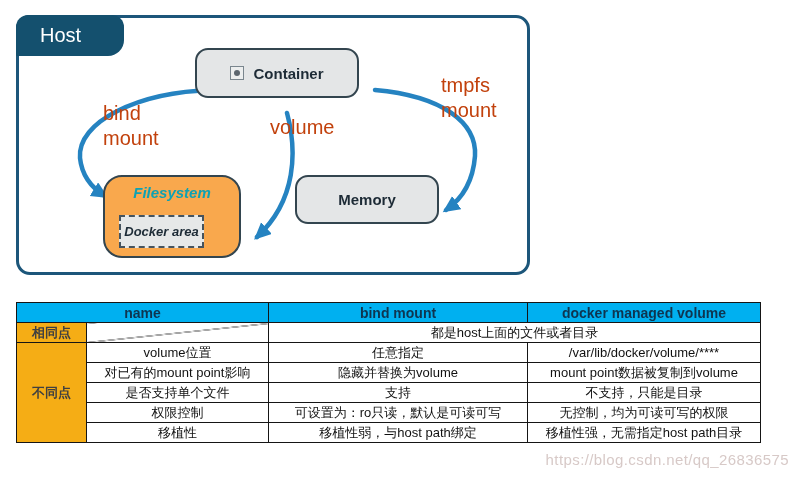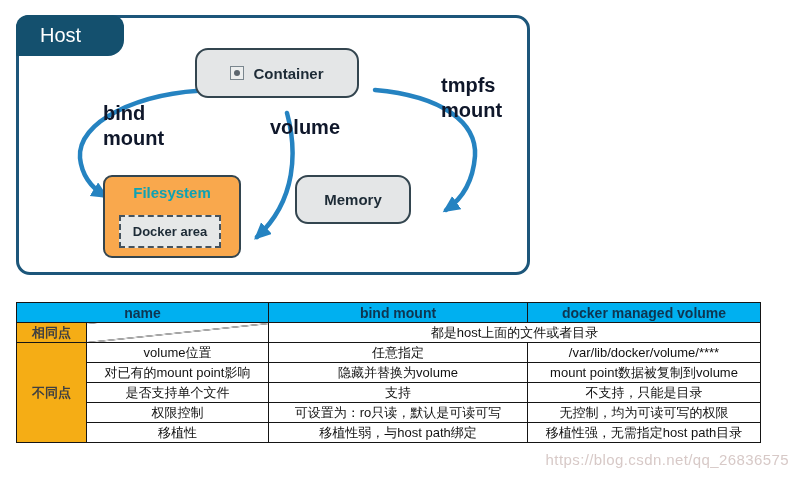--- a/index.html
+++ b/index.html
@@ -24,35 +24,35 @@
     position:absolute; background:#e4e6e7; border:2.5px solid #33454f;
     border-radius:13px; display:flex; align-items:center; justify-content:center;
     color:#1d2b36; font-weight:bold; z-index:2;
   }
   .container-box { left:192px; top:45px; width:164px; height:50px; font-size:15px; gap:9px; }
   .container-icon {
     width:14px; height:14px; border:1.5px solid #7a868e; background:#eceeee;
     display:flex; align-items:center; justify-content:center;
   }
   .container-icon-dot { width:6px; height:6px; border-radius:50%; background:#5c666e; }
-  .memory-box { left:292px; top:172px; width:116px; height:49px; font-size:15px; }
+  .memory-box { left:292px; top:172px; width:144px; height:49px; font-size:15px; }
   .filesystem-box {
     position:absolute; left:100px; top:172px; width:138px; height:83px;
-    background:#f9a84d; border:2.5px solid #33454f; border-radius:9px; z-index:2;
+    background:#f9a84d; border:2.5px solid #33454f; border-radius:19px; z-index:2;font-style:italic;
   }
   .filesystem-label { display:block; text-align:center; margin-top:7px;
     color:#0ea2b4; font-weight:bold; font-size:15px; }
   .docker-area {
-    position:absolute; left:14px; top:38px; width:102px; height:33px;
+    position:absolute; left:14px; top:38px; width:85px; height:33px;
     background:#e6e8e8; border:2.5px dashed #45535e;
     display:flex; align-items:center; justify-content:center;
     color:#1d2b36; font-weight:bold; font-size:13px;
   }
   .arrow-label {
-    position:absolute; color:#0f172a; font-weight:bold; font-size:20px;
+    position:absolute; color:#c2410c; font-weight:normal; font-size:20px;
     line-height:25px; z-index:2;
   }
   .lbl-bind { left:100px; top:98px; }
   .lbl-volume { left:283px; top:112px; }
   .lbl-tmpfs { left:438px; top:70px; }
   .arrows-svg { position:absolute; left:0; top:0; width:545px; height:290px; z-index:1; }
 
   
   table.compare {
     position:absolute; left:16px; top:302px; width:744px;

